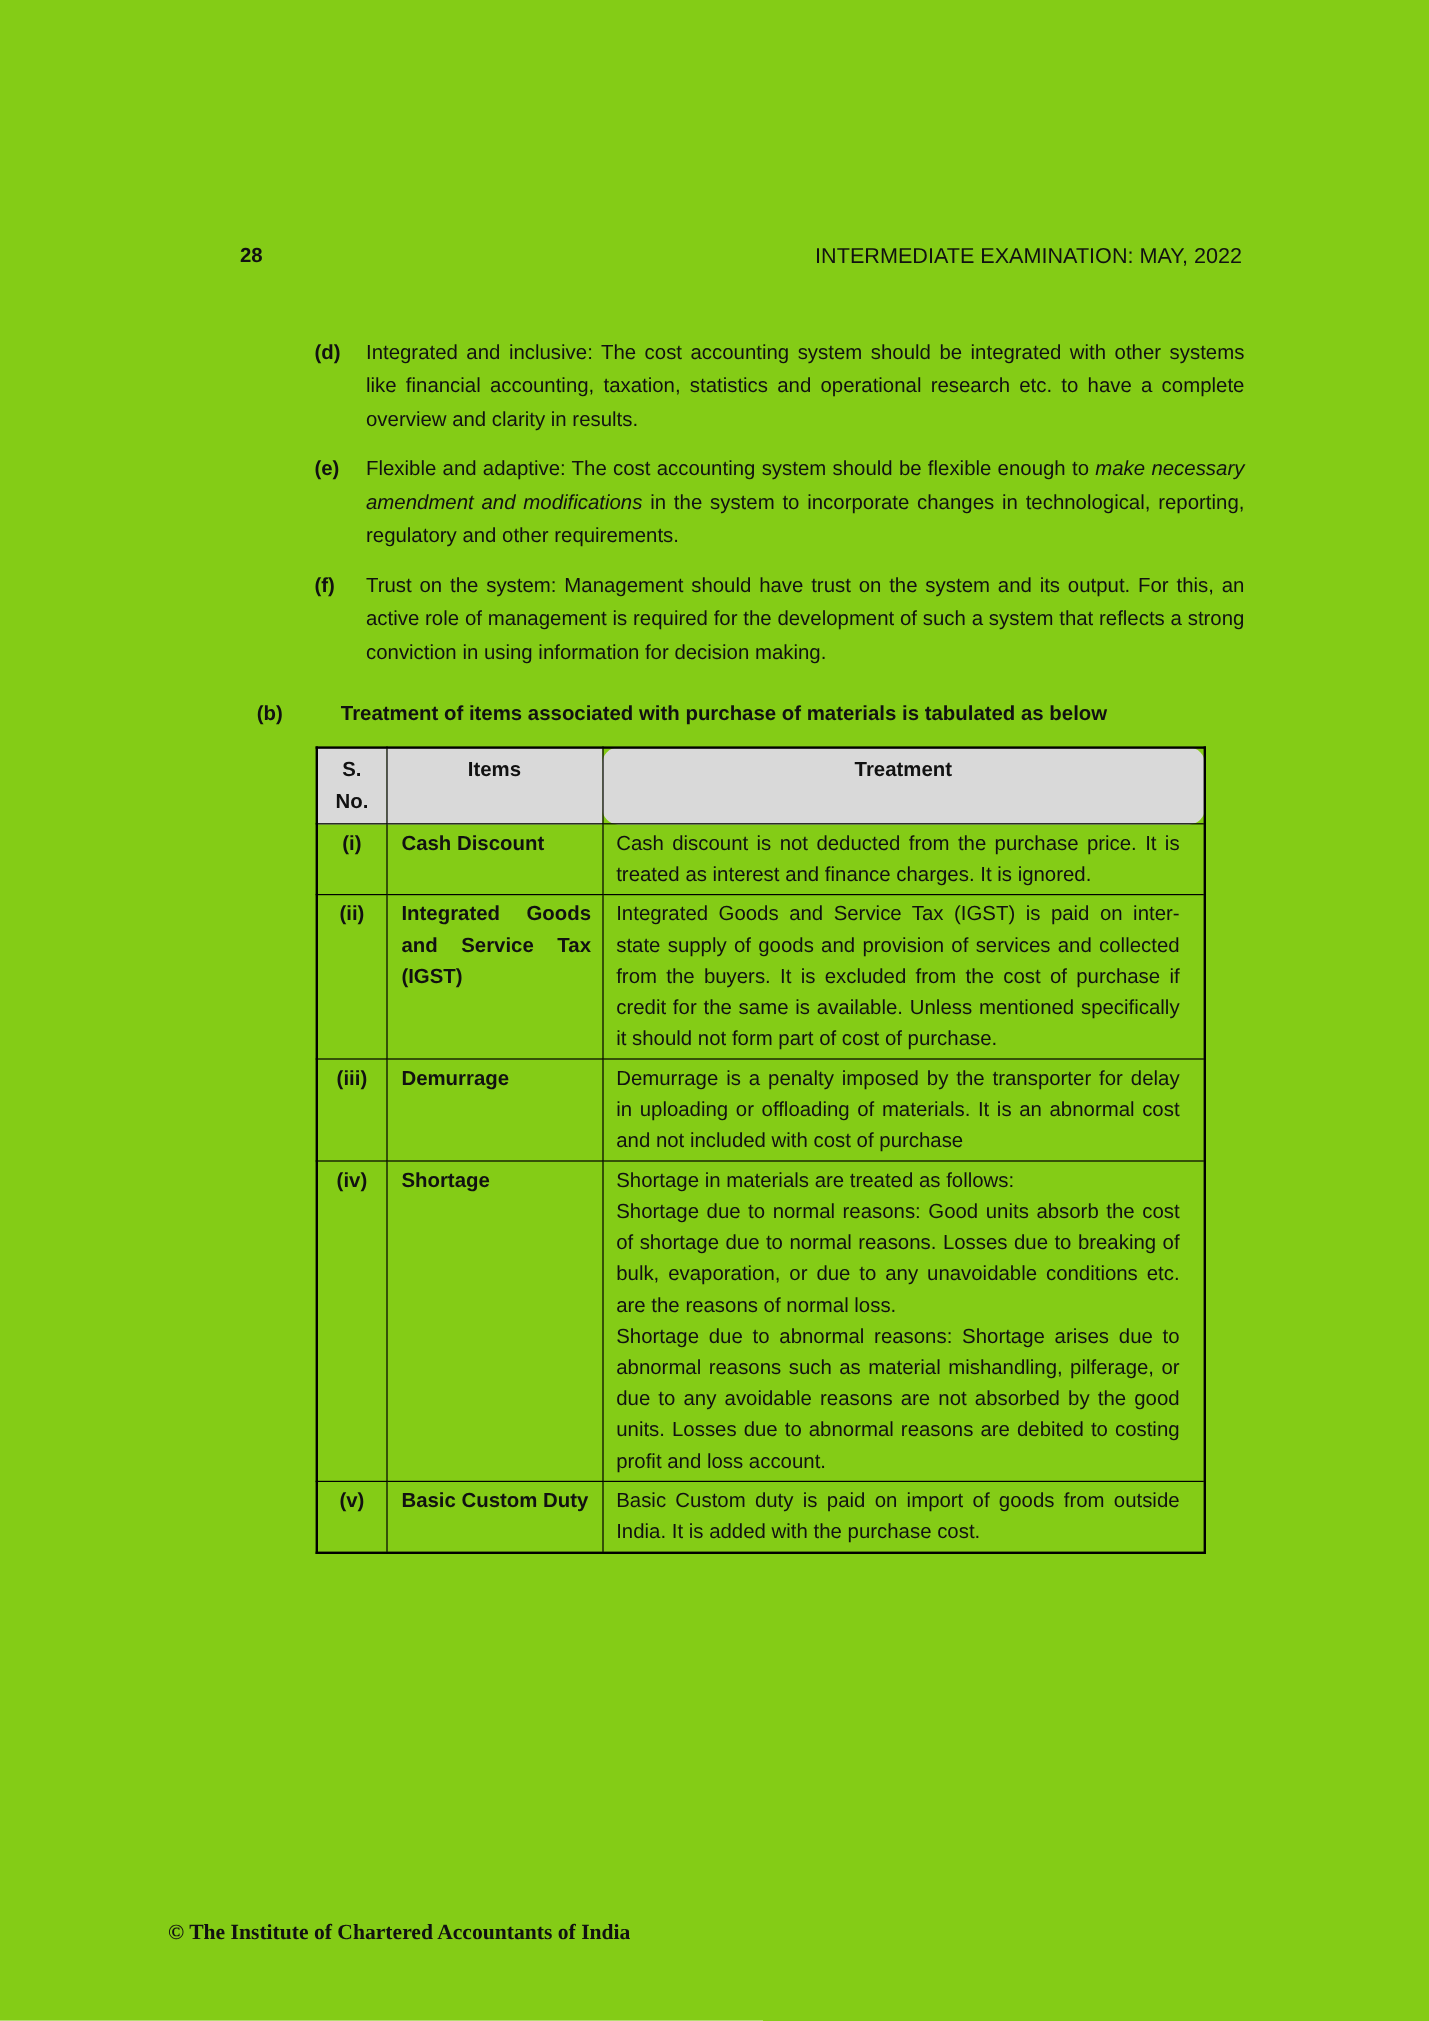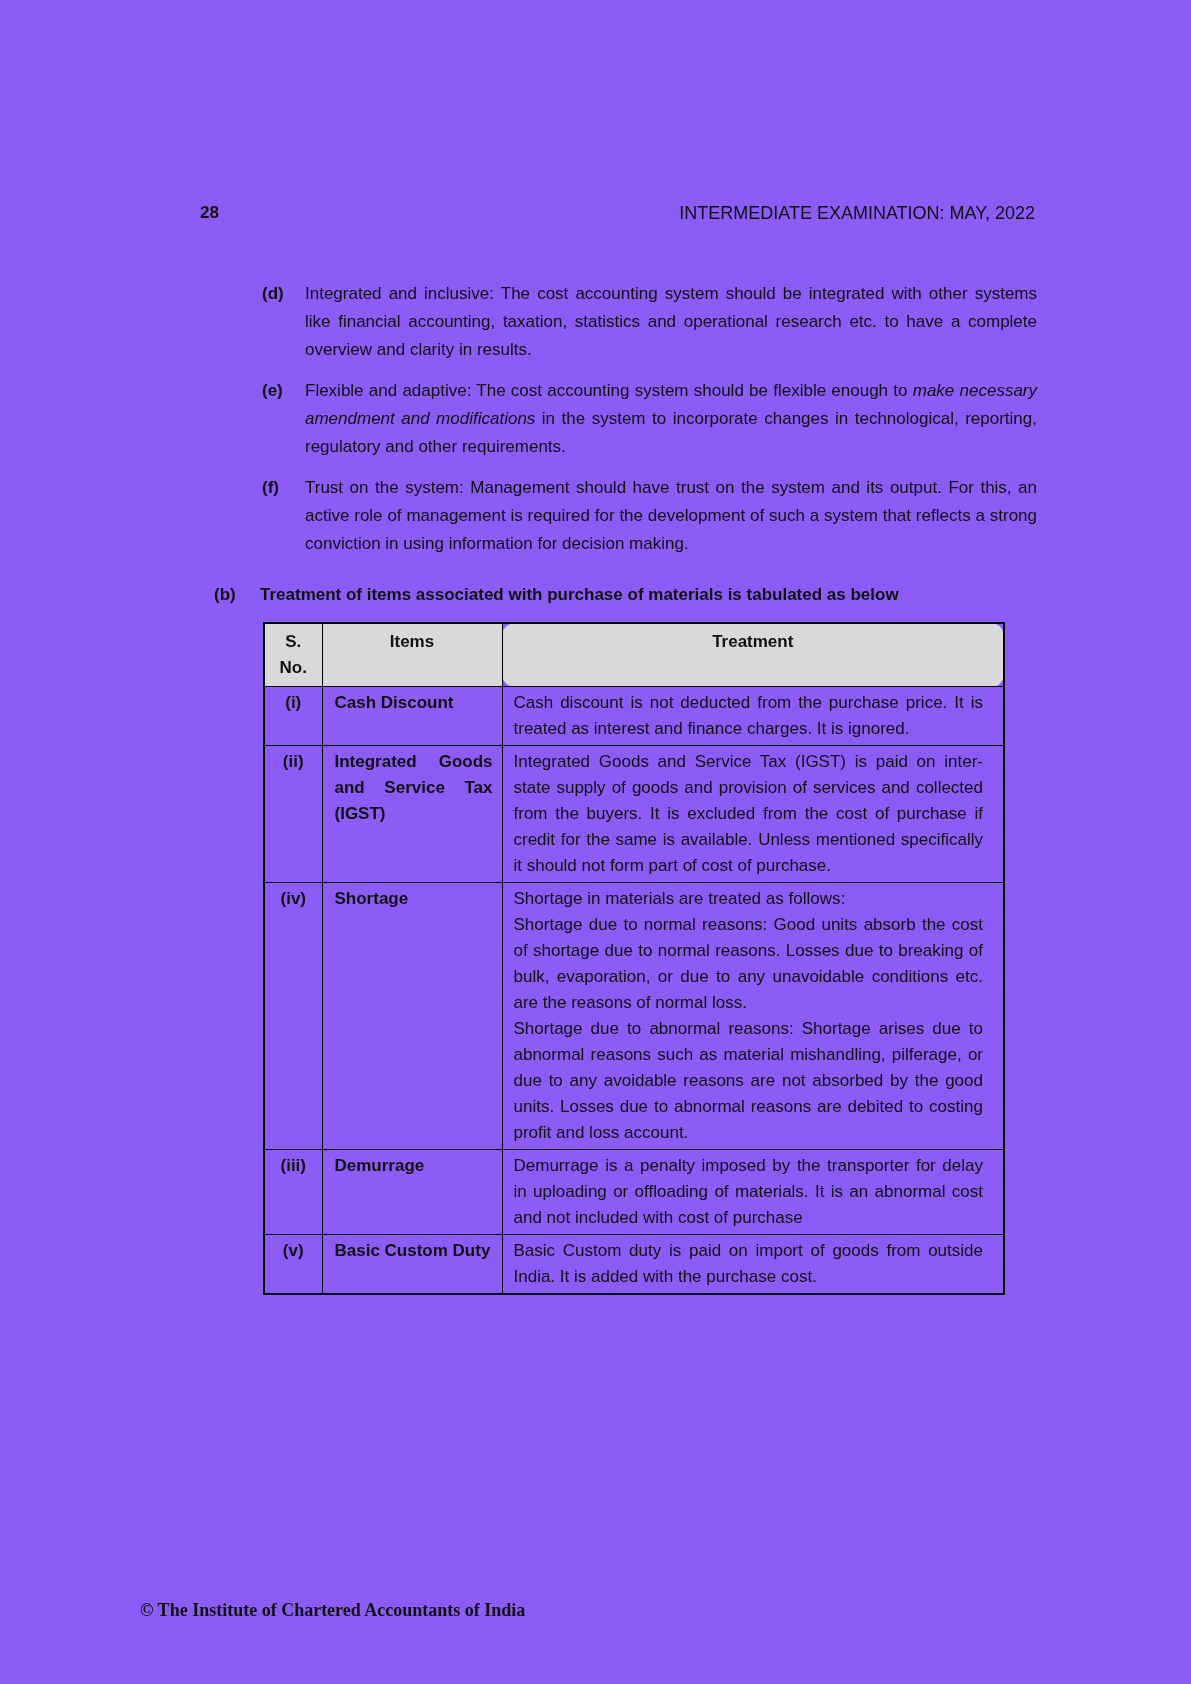--- a/index.html
+++ b/index.html
@@ -3,21 +3,21 @@
 <meta charset="utf-8">
 <style>
   * { margin: 0; padding: 0; box-sizing: border-box; }
   html, body { background: #ffffff; }
   body {
     width: 1191px; height: 1684px;
     position: relative;
     font-family: "Liberation Sans", "DejaVu Sans", sans-serif;
     color: #111;
   }
-  .page { position: absolute; inset: 0; background: #8b5cf6; overflow: hidden; }
+  .page { position: absolute; inset: 0; background: #84cc16; overflow: hidden; }
 
   .page-header { position: relative; padding-top: 203px; }
   .page-number {
     position: absolute; left: 200px; top: 203px;
     font-size: 17px; font-weight: bold;
   }
   .page-title {
     margin-left: 205px; width: 830px;
     text-align: right;
     font-size: 18px; font-weight: normal;
@@ -33,21 +33,21 @@
     text-align: justify;
   }
   .para-label { position: absolute; left: 0; top: 0; font-weight: bold; }
 
   .section-row {
     display: flex;
     margin-left: 9px; margin-top: 23px;
     font-size: 17px; font-weight: bold; line-height: 28px;
   }
   .section-label { flex: none; width: 46px; }
-  .section-heading { font-size: 17px; font-weight: bold; }
+  .section-heading { font-size: 17px; font-weight: bold; margin-left: 24px; }
 
   table.treatment-table {
     border-collapse: collapse;
     margin-left: 58px; margin-top: 13px;
     width: 740px;
     font-size: 17px; line-height: 26px;
     border: 2px solid #000;
     table-layout: fixed;
   }
   .treatment-table th, .treatment-table td {
@@ -129,33 +129,33 @@
             </td>
         </tr>
         <tr>
           <td class="c-no">(ii)</td>
           <td class="c-item">Integrated Goods and Service Tax (IGST)</td>
           <td class="c-treat">
               <p class="cell-para"><span>Integrated Goods and Service Tax (IGST) is paid on inter-state supply of goods and provision of services and collected from the buyers. It </span><span class="b">is excluded from the cost of purchase if credit for the same is available</span><span>. Unless mentioned specifically it should not form part of cost of purchase.</span></p>
             </td>
         </tr>
         <tr>
+          <td class="c-no">(iii)</td>
+          <td class="c-item">Demurrage</td>
+          <td class="c-treat">
+              <p class="cell-para"><span>Demurrage is a penalty imposed by the transporter for delay in uploading or offloading of materials. It is an </span><span class="b">abnormal cost and not included with cost of purchase</span></p>
+            </td>
+        </tr>
+        <tr>
           <td class="c-no">(iv)</td>
           <td class="c-item">Shortage</td>
           <td class="c-treat">
               <p class="cell-para"><span>Shortage in materials are treated as follows:</span></p>
               <p class="cell-para"><span class="b">Shortage due to normal reasons: Good units absorb the cost of shortage due to normal reasons.</span><span> Losses due to breaking of bulk, evaporation, or due to any unavoidable conditions etc. are the reasons of normal loss.</span></p>
               <p class="cell-para"><span class="b">Shortage due to abnormal reasons:</span><span> Shortage arises due to abnormal reasons such as material mishandling, pilferage, or due to any avoidable reasons are not absorbed by the good units. Losses due to abnormal reasons </span><span class="b">are debited to costing profit and loss account</span><span>.</span></p>
-            </td>
-        </tr>
-        <tr>
-          <td class="c-no">(iii)</td>
-          <td class="c-item">Demurrage</td>
-          <td class="c-treat">
-              <p class="cell-para"><span>Demurrage is a penalty imposed by the transporter for delay in uploading or offloading of materials. It is an </span><span class="b">abnormal cost and not included with cost of purchase</span></p>
             </td>
         </tr>
         <tr>
           <td class="c-no">(v)</td>
           <td class="c-item">Basic Custom Duty</td>
           <td class="c-treat">
               <p class="cell-para"><span>Basic Custom duty is paid on import of goods from outside India. It </span><span class="b">is added</span><span> with the purchase cost.</span></p>
             </td>
         </tr>
       </tbody>

